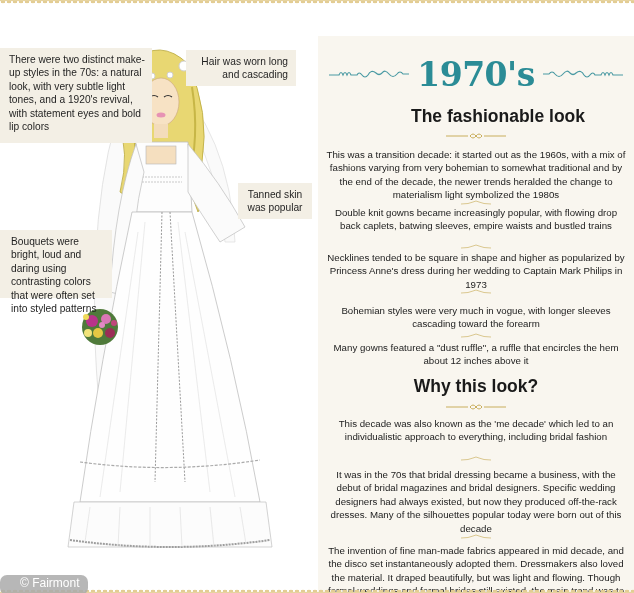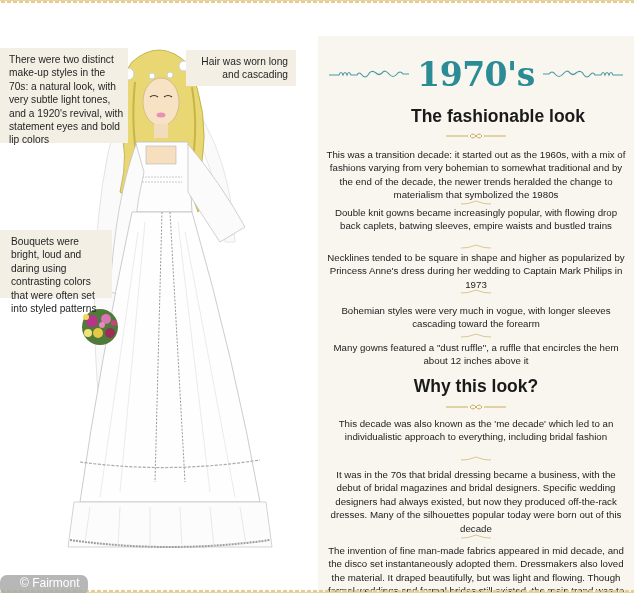--- a/index.html
+++ b/index.html
@@ -8,21 +8,21 @@
 
   .scallop { position: absolute; left: 0; width: 634px; height: 5px;
     background: radial-gradient(circle at 3px 0px, #e3cd94 2.2px, transparent 2.6px) repeat-x;
     background-size: 6px 5px; z-index: 5; }
   .scallop.top { top: 0; border-top: 1px solid #e6d39f; }
   .scallop.bottom { bottom: 0; transform: scaleY(-1); border-top: 1px solid #e6d39f; }
 
   
   .left { position: absolute; left: 0; top: 0; width: 318px; height: 593px; background: #ffffff; }
   .note { position: absolute; background: #f3efe5; font-size: 10.2px; line-height: 13.4px; color: #1f1f1f; padding: 5px 8px; }
-  .note.n1 { left: 0; top: 48px; width: 128px; height: 95px; padding: 5px 4px 5px 9px; }
+  .note.n1 { left: 0; top: 48px; width: 152px; height: 95px; padding: 5px 4px 5px 9px; }
   .note.n2 { left: 186px; top: 50px; width: 110px; height: 36px; text-align: right; padding: 5px 8px; }
   .note.n3 { left: 238px; top: 183px; width: 74px; height: 36px; text-align: center; padding: 5px 2px; }
   .note.n4 { left: 0; top: 230px; width: 112px; height: 68px; padding: 5px 4px 5px 11px; }
 
   .bride { position: absolute; left: 60px; top: 42px; width: 240px; height: 525px; }
 
   .watermark { position: absolute; left: 0; top: 575px; height: 20px; background: rgba(170,170,170,0.85); color: #fff; font-size: 12px; line-height: 16px; padding: 0 8px 0 20px; z-index: 6; border-radius: 7px; }
 
   
   .right { position: absolute; left: 318px; top: 0; width: 316px; height: 593px; background: #f9f6ef; text-align: center; margin-top: 36px; }
@@ -86,20 +86,21 @@
       <circle cx="10" cy="6" r="5" fill="#9b2d56"></circle>
       <circle cx="-12" cy="6" r="4" fill="#f1e37a"></circle>
       <circle cx="2" cy="-2" r="3" fill="#e389c4"></circle>
       <circle cx="-14" cy="-10" r="3" fill="#f0d95b"></circle>
       <circle cx="14" cy="-4" r="3" fill="#c0467b"></circle>
     </g>
   </svg>
 
   <div class="note n1">There were two distinct make-up styles in the 70s: a natural look, with very subtle light tones, and a 1920's revival, with statement eyes and bold lip colors</div>
   <div class="note n2">Hair was worn long and cascading</div>
+  <div class="note n3">Tanned skin was popular</div>
   <div class="note n4">Bouquets were bright, loud and daring using contrasting colors that were often set into styled patterns</div>
 
   <div class="watermark">© Fairmont</div>
 </div>
 
 <div class="right">
   <div class="title-row">
     <svg class="flourish" viewBox="0 0 80 16">
       <path d="M0 9 L10 9 Q12 4 14 9 Q16 4 18 9 Q20 4 22 9 L28 9 Q30 5 33 9 Q36 13 39 9 Q42 3 47 7 Q50 10 53 7 Q56 3 60 8 Q64 13 68 8 Q71 4 74 8 L80 8" stroke="#4a9aa3" stroke-width="1.2" fill="none"></path>
     </svg>
@@ -108,21 +109,21 @@
       <path d="M0 9 L10 9 Q12 4 14 9 Q16 4 18 9 Q20 4 22 9 L28 9 Q30 5 33 9 Q36 13 39 9 Q42 3 47 7 Q50 10 53 7 Q56 3 60 8 Q64 13 68 8 Q71 4 74 8 L80 8" stroke="#4a9aa3" stroke-width="1.2" fill="none"></path>
     </svg>
   </div>
 
   <div class="h2 a">The fashionable look</div>
   <svg class="divider-big a" viewBox="0 0 60 10">
     <path d="M0 5 L22 5 M38 5 L60 5" stroke="#c9ae5c" stroke-width="1"></path>
     <path d="M24 5 Q27 1 30 5 Q27 9 24 5 Z M30 5 Q33 1 36 5 Q33 9 30 5 Z" fill="none" stroke="#c9ae5c" stroke-width="1"></path>
   </svg>
 
-  <div class="para" style="top:112px">This was a transition decade: it started out as the 1960s, with a mix of fashions varying from very bohemian to somewhat traditional and by the end of the decade, the newer trends heralded the change to materialism that symbolized the 1980s</div>
+  <div class="para" style="top:112px">This was a transition decade: it started out as the 1960s, with a mix of fashions varying from very bohemian to somewhat traditional and by the end of the decade, the newer trends heralded the change to materialism light symbolized the 1980s</div>
   <svg class="divider-small" style="top:164px" viewBox="0 0 30 6">
       <path d="M0 4 Q8 4 12 2 Q15 0 18 2 Q22 4 30 4" stroke="#d2bb76" stroke-width="0.8" fill="none"></path>
     </svg>
   <div class="para" style="top:170px">Double knit gowns became increasingly popular, with flowing drop back caplets, batwing sleeves, empire waists and bustled trains</div>
   <svg class="divider-small" style="top:208px" viewBox="0 0 30 6">
       <path d="M0 4 Q8 4 12 2 Q15 0 18 2 Q22 4 30 4" stroke="#d2bb76" stroke-width="0.8" fill="none"></path>
     </svg>
   <div class="para" style="top:215px">Necklines tended to be square in shape and higher as popularized by Princess Anne's dress during her wedding to Captain Mark Philips in 1973</div>
   <svg class="divider-small" style="top:253px" viewBox="0 0 30 6">
       <path d="M0 4 Q8 4 12 2 Q15 0 18 2 Q22 4 30 4" stroke="#d2bb76" stroke-width="0.8" fill="none"></path>

